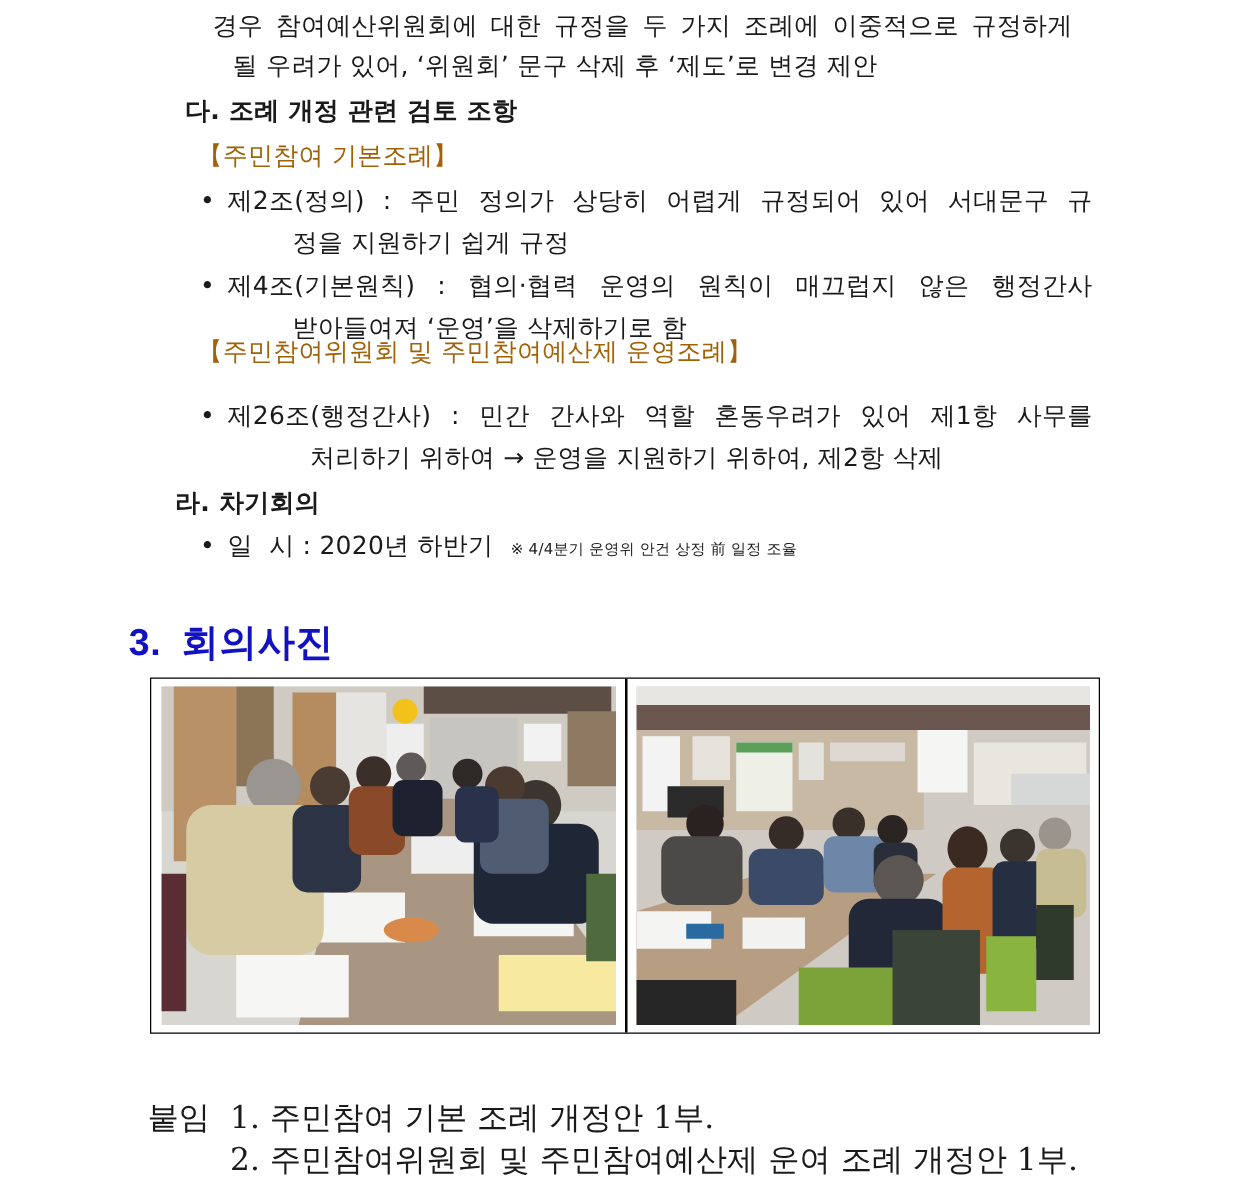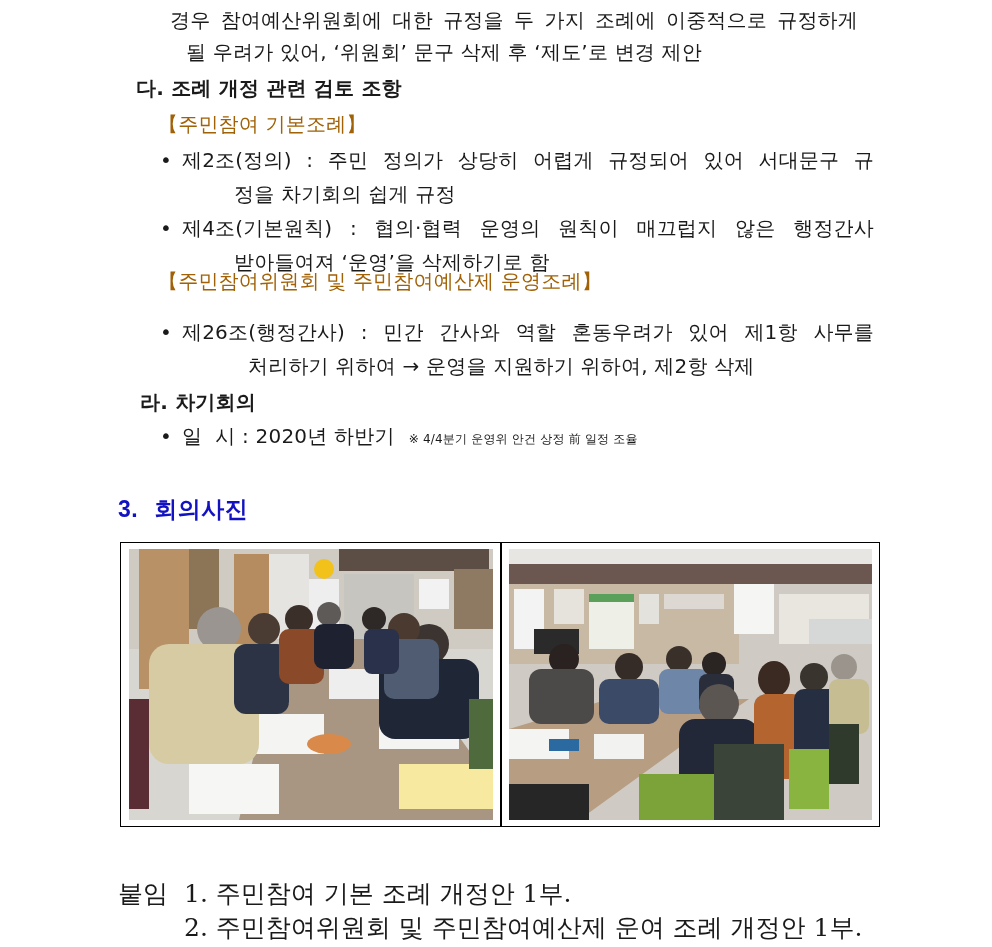--- a/index.html
+++ b/index.html
@@ -36,23 +36,23 @@
   .bullet-dot {
     display: inline-block;
     width: 22px;
   }
   .note {
     font-size: 12px;
     margin-left: 14px;
   }
   .section-title {
     position: absolute;
-    left: 118px;
+    left: 103px;
     top: 494px;
-    font-size: 23px;
+    font-size: 30px;
     font-weight: bold;
     color: #1212c2;
     font-family: "Liberation Sans", "DejaVu Sans", sans-serif;
     letter-spacing: 0.5px;
   }
   .section-title .num {
     margin-right: 16px;
   }
   .photo-table {
     position: absolute;
@@ -87,28 +87,28 @@
     line-height: 28px;
     white-space: nowrap;
   }
 </style>
 </head>
 <body>
 
 <div class="line just" style="left:170px; top:6px; width:688px;">경우 참여예산위원회에 대한 규정을 두 가지 조례에 이중적으로 규정하게</div>
 <div class="line" style="left:186px; top:38px;text-align:center;">될 우려가 있어, ‘위원회’ 문구 삭제 후 ‘제도’로 변경 제안</div>
 
-<div class="line heading" style="left:136px; top:74px;">다. 조례 개정 관련 검토 조항</div>
+<div class="line heading" style="left:148px; top:74px;">다. 조례 개정 관련 검토 조항</div>
 
 <div class="line sub" style="left:158px; top:110px;">【주민참여 기본조례】</div>
 
 <div class="line just" style="left:160px; top:146px; width:714px;">
   <span class="bullet-dot">•</span><span>제2조(정의) : 주민 정의가 상당히 어렵게 규정되어 있어 서대문구 규</span>
 </div>
-<div class="line" style="left:234px; top:180px;">정을 차기회의 쉽게 규정</div>
+<div class="line" style="left:234px; top:180px;">정을 지원하기 쉽게 규정</div>
 
 <div class="line just" style="left:160px; top:214px; width:714px;">
   <span class="bullet-dot">•</span><span>제4조(기본원칙) : 협의·협력 운영의 원칙이 매끄럽지 않은 행정간사</span>
 </div>
 <div class="line" style="left:234px; top:248px;">받아들여져 ‘운영’을 삭제하기로 함</div>
 
 <div class="line sub" style="left:158px; top:267px;">【주민참여위원회 및 주민참여예산제 운영조례】</div>
 
 <div class="line just" style="left:160px; top:318px; width:714px;">
   <span class="bullet-dot">•</span><span>제26조(행정간사) : 민간 간사와 역할 혼동우려가 있어 제1항 사무를</span>

